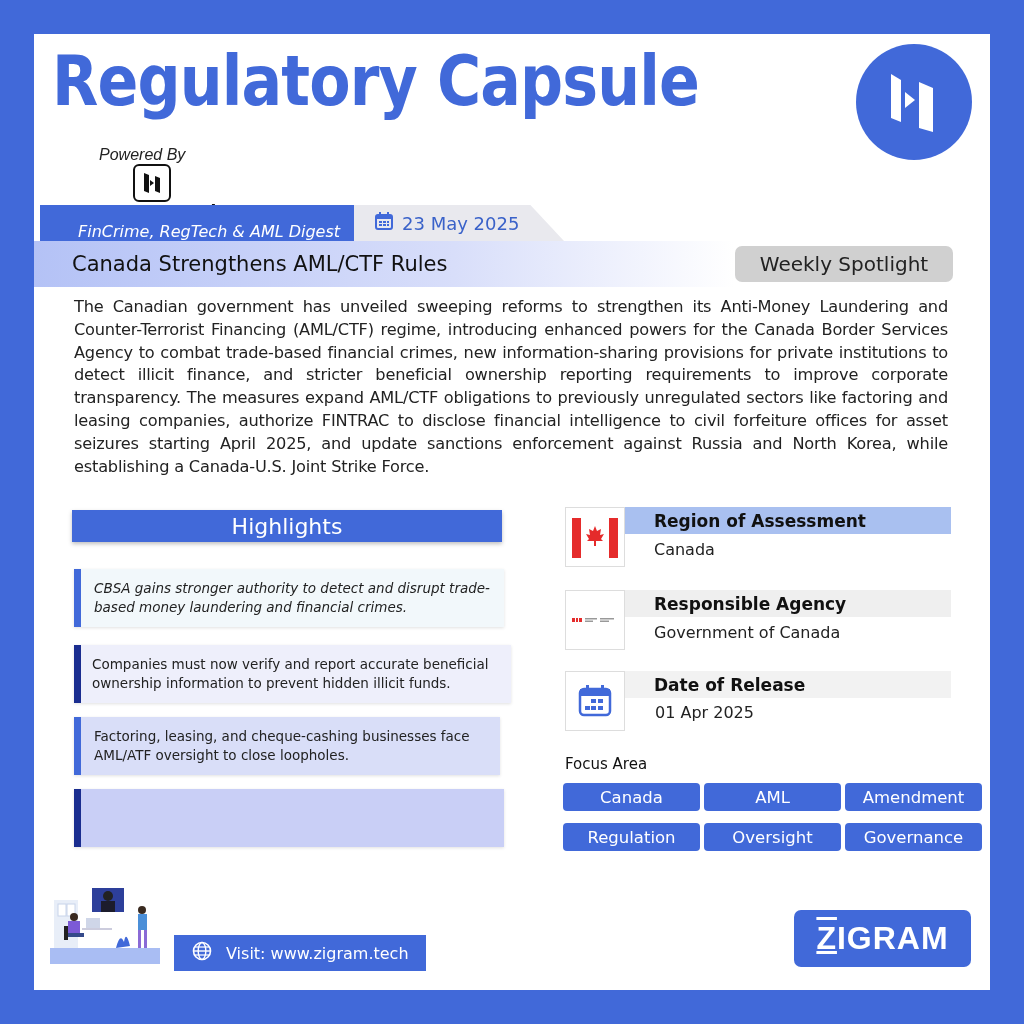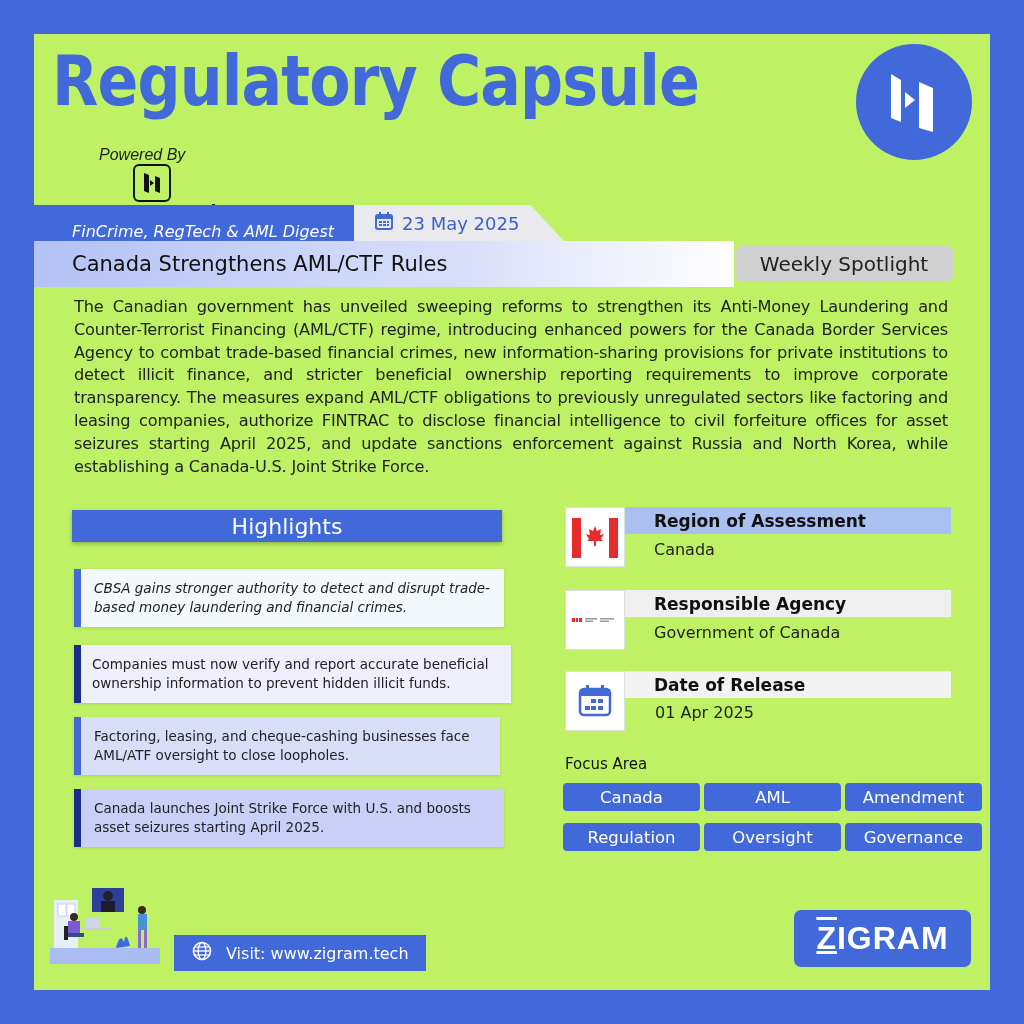--- a/index.html
+++ b/index.html
@@ -1,31 +1,31 @@
 <!DOCTYPE html>
 <html><head>
 <meta charset="utf-8">
 <style>
   * { box-sizing: border-box; margin: 0; padding: 0; }
   html, body { width: 1024px; height: 1024px; overflow: hidden; }
   body { background: #4169d9; font-family: "DejaVu Sans", sans-serif; position: relative; }
-  .card { position: absolute; left: 34px; top: 34px; width: 956px; height: 956px; background: #bef264; padding-left: 45px; }
+  .card { position: absolute; left: 34px; top: 34px; width: 956px; height: 956px; background: #ffffff; padding-left: 45px; }
 
   .title { position: absolute; left: 18px; top: 6px; font-family: "DejaVu Sans", sans-serif; font-weight: bold;
            font-size: 70px; letter-spacing: -1px; color: #4169d9; transform: scaleX(0.86); transform-origin: left top; white-space: nowrap; }
   .powered { position: absolute; left: 23px; top: 112px; display: flex; align-items: center; flex-direction: column; }
   .powered-by { font-style: italic; font-size: 16px; color: #222; font-family: "Liberation Sans", sans-serif; }
   .tc-logo { width: 38px; height: 38px; border: 2px solid #111; border-radius: 6px; margin-left: 20px;
              display: flex; align-items: center; justify-content: center; }
   .tc-name { margin-left: 12px; font-weight: bold; font-size: 17px; color: #111; }
 
   .brand-circle { position: absolute; left: 822px; top: 10px; width: 116px; height: 116px; border-radius: 50%;
                   background: #4169d9; display: flex; align-items: center; justify-content: center; }
 
-  .digest-bar { position: absolute; left: 0; top: 171px; height: 52px; width: 320px; background: #4169d9;
+  .digest-bar { position: absolute; left: 6px; top: 171px; height: 52px; width: 320px; background: #4169d9;
                 display: flex; align-items: center; padding-left: 38px; }
   .digest-label { color: #fff; font-style: italic; font-size: 16px; font-family: "DejaVu Sans", sans-serif; }
   .date-tab { position: absolute; left: 320px; top: 171px; height: 36px; width: 210px; background: #e9e9ee;
               clip-path: polygon(0 0, 84% 0, 100% 100%, 0 100%); display: flex; align-items: center; padding-left: 20px; }
   .date-tab .date-text { color: #3a62c9; font-size: 18px; margin-left: 8px; text-align: right; }
 
   .headline-bar { position: absolute; left: 0; top: 207px; width: 700px; height: 46px;
                   background: linear-gradient(90deg, #b4c2f6 0%, #d8defa 60%, #ffffff 100%);
                   display: flex; align-items: center; padding-left: 38px; }
   .headline { font-size: 21px; font-weight: 500; color: #111; font-family: "DejaVu Sans", sans-serif; }
@@ -131,21 +131,20 @@
   <div class="hl-item" style="top:611px; width:437px; background:#eeeffb; padding-left:18px;">
     <span class="bar" style="background:#1a2d8f;"></span>
     <span>Companies must now verify and report accurate beneficial ownership information to prevent hidden illicit funds.</span>
   </div>
   <div class="hl-item" style="top:683px; width:426px; background:#d9def8;">
     <span class="bar" style="background:#4169d9;"></span>
     <span>Factoring, leasing, and cheque-cashing businesses face AML/ATF oversight to close loopholes.</span>
   </div>
   <div class="hl-item" style="top:755px; width:430px; background:#c9cff6;">
     <span class="bar" style="background:#1a2d8f;"></span>
-    <span>Canada launches Joint Strike Force with U.S. and boosts asset seizures starting April 2025.</span>
   </div>
 
   <div class="info-row" style="top:473px;">
     <div class="info-icon">
       <svg width="50" height="46" viewBox="0 0 50 46">
         <rect x="0" y="0" width="50" height="46" fill="#fff"></rect>
         <rect x="2" y="4" width="9" height="40" fill="#e52b2b"></rect>
         <rect x="39" y="4" width="9" height="40" fill="#e52b2b"></rect>
         <path d="M25 12 L27 17 L31 15 L30 21 L34 20 L31 25 L33 27 L26 27 L26 32 L24 32 L24 27 L17 27 L19 25 L16 20 L20 21 L19 15 L23 17 Z" fill="#e52b2b"></path>
       </svg>

